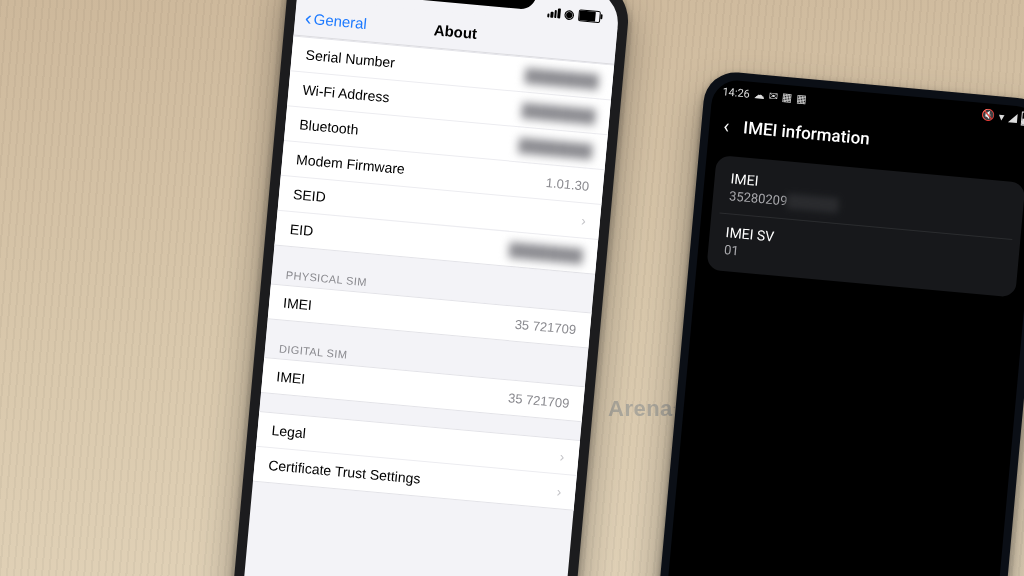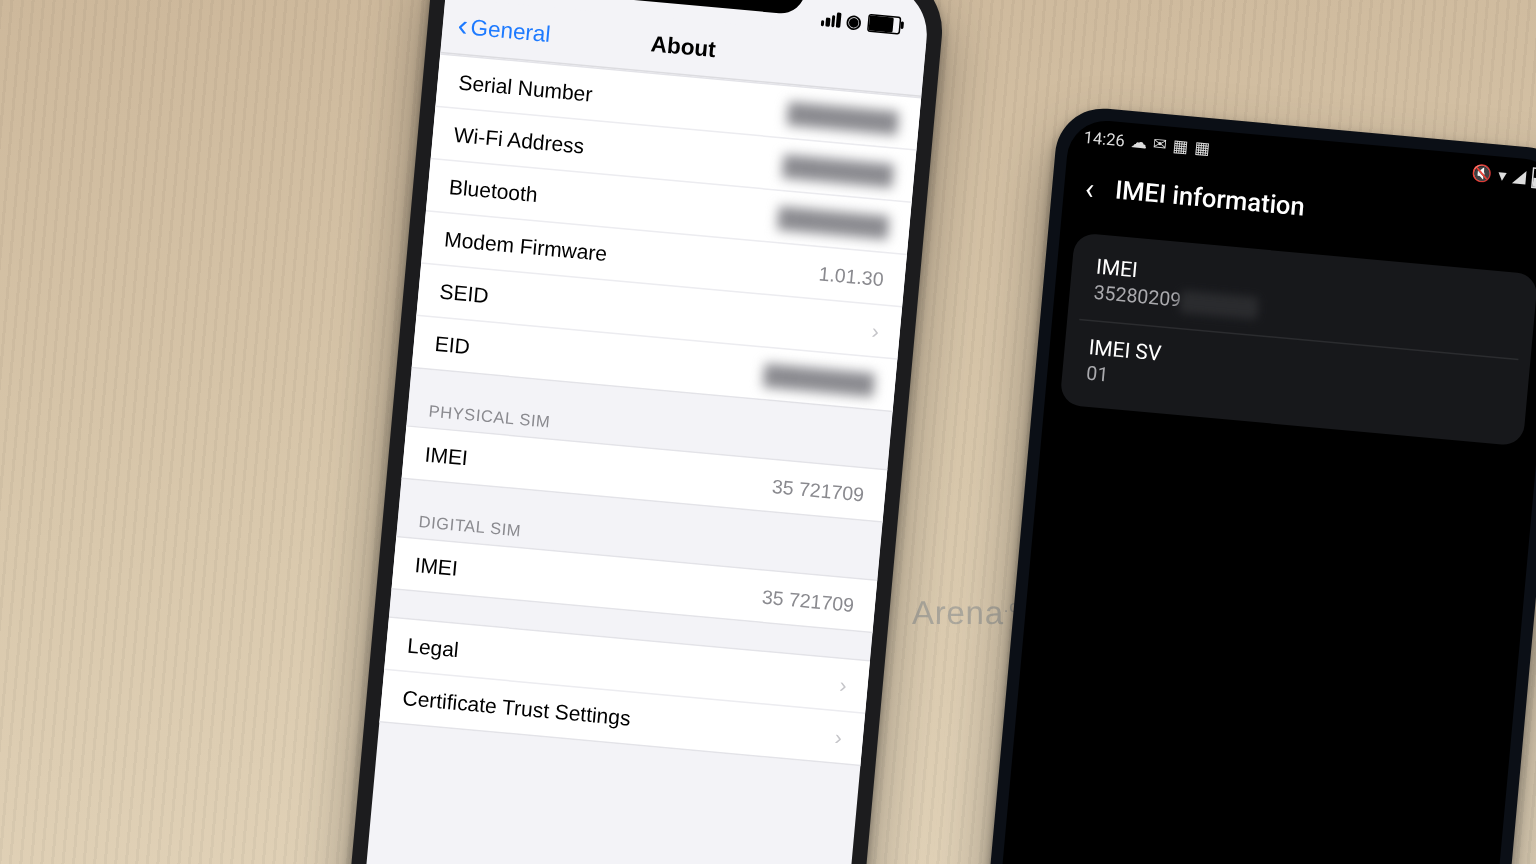--- a/index.html
+++ b/index.html
@@ -1,19 +1,19 @@
 <!DOCTYPE html>
 <html><head>
 <meta charset="utf-8">
 <style>
   html,body{margin:0;padding:0;width:1024px;height:576px;overflow:hidden;font-family:-apple-system,"Helvetica Neue",Arial,sans-serif;}
   .scene{position:relative;width:1024px;height:576px;background:linear-gradient(175deg,#cdb89b 0%,#d9c8ac 55%,#e2d3b9 100%);}
   .scene::before{content:"";position:absolute;inset:0;background:repeating-linear-gradient(95deg,rgba(0,0,0,.035) 0 2px,transparent 2px 7px);}
   .watermark{position:absolute;color:#888d8f;opacity:.55;font-size:22px;letter-spacing:.5px;pointer-events:none}
-  .watermark .arena{font-weight:400}
+  .watermark .arena{font-weight:700}
   .watermark .dot{font-size:11px;vertical-align:super}
 
   .phone{position:absolute;border-radius:42px;box-shadow:0 20px 40px rgba(0,0,0,.35),0 4px 8px rgba(0,0,0,.4);}
 
   
   .iphone{left:260px;top:-34px;width:322px;height:650px;transform:rotate(5.2deg);transform-origin:center;background:#1c1c1e;padding:10px;}
   .iphone .screen{position:relative;width:100%;height:100%;background:#f3f3f7;border-radius:34px;overflow:hidden;}
   .notch{position:absolute;top:0;left:50%;transform:translateX(-50%);width:155px;height:26px;background:#000;border-bottom-left-radius:16px;border-bottom-right-radius:16px;z-index:5}
   .statusbar{display:flex;justify-content:space-between;align-items:flex-end;height:34px;padding:0 18px 2px;font-size:13px;font-weight:600;color:#000}
   .statusbar .right{display:flex;gap:4px;align-items:center}

